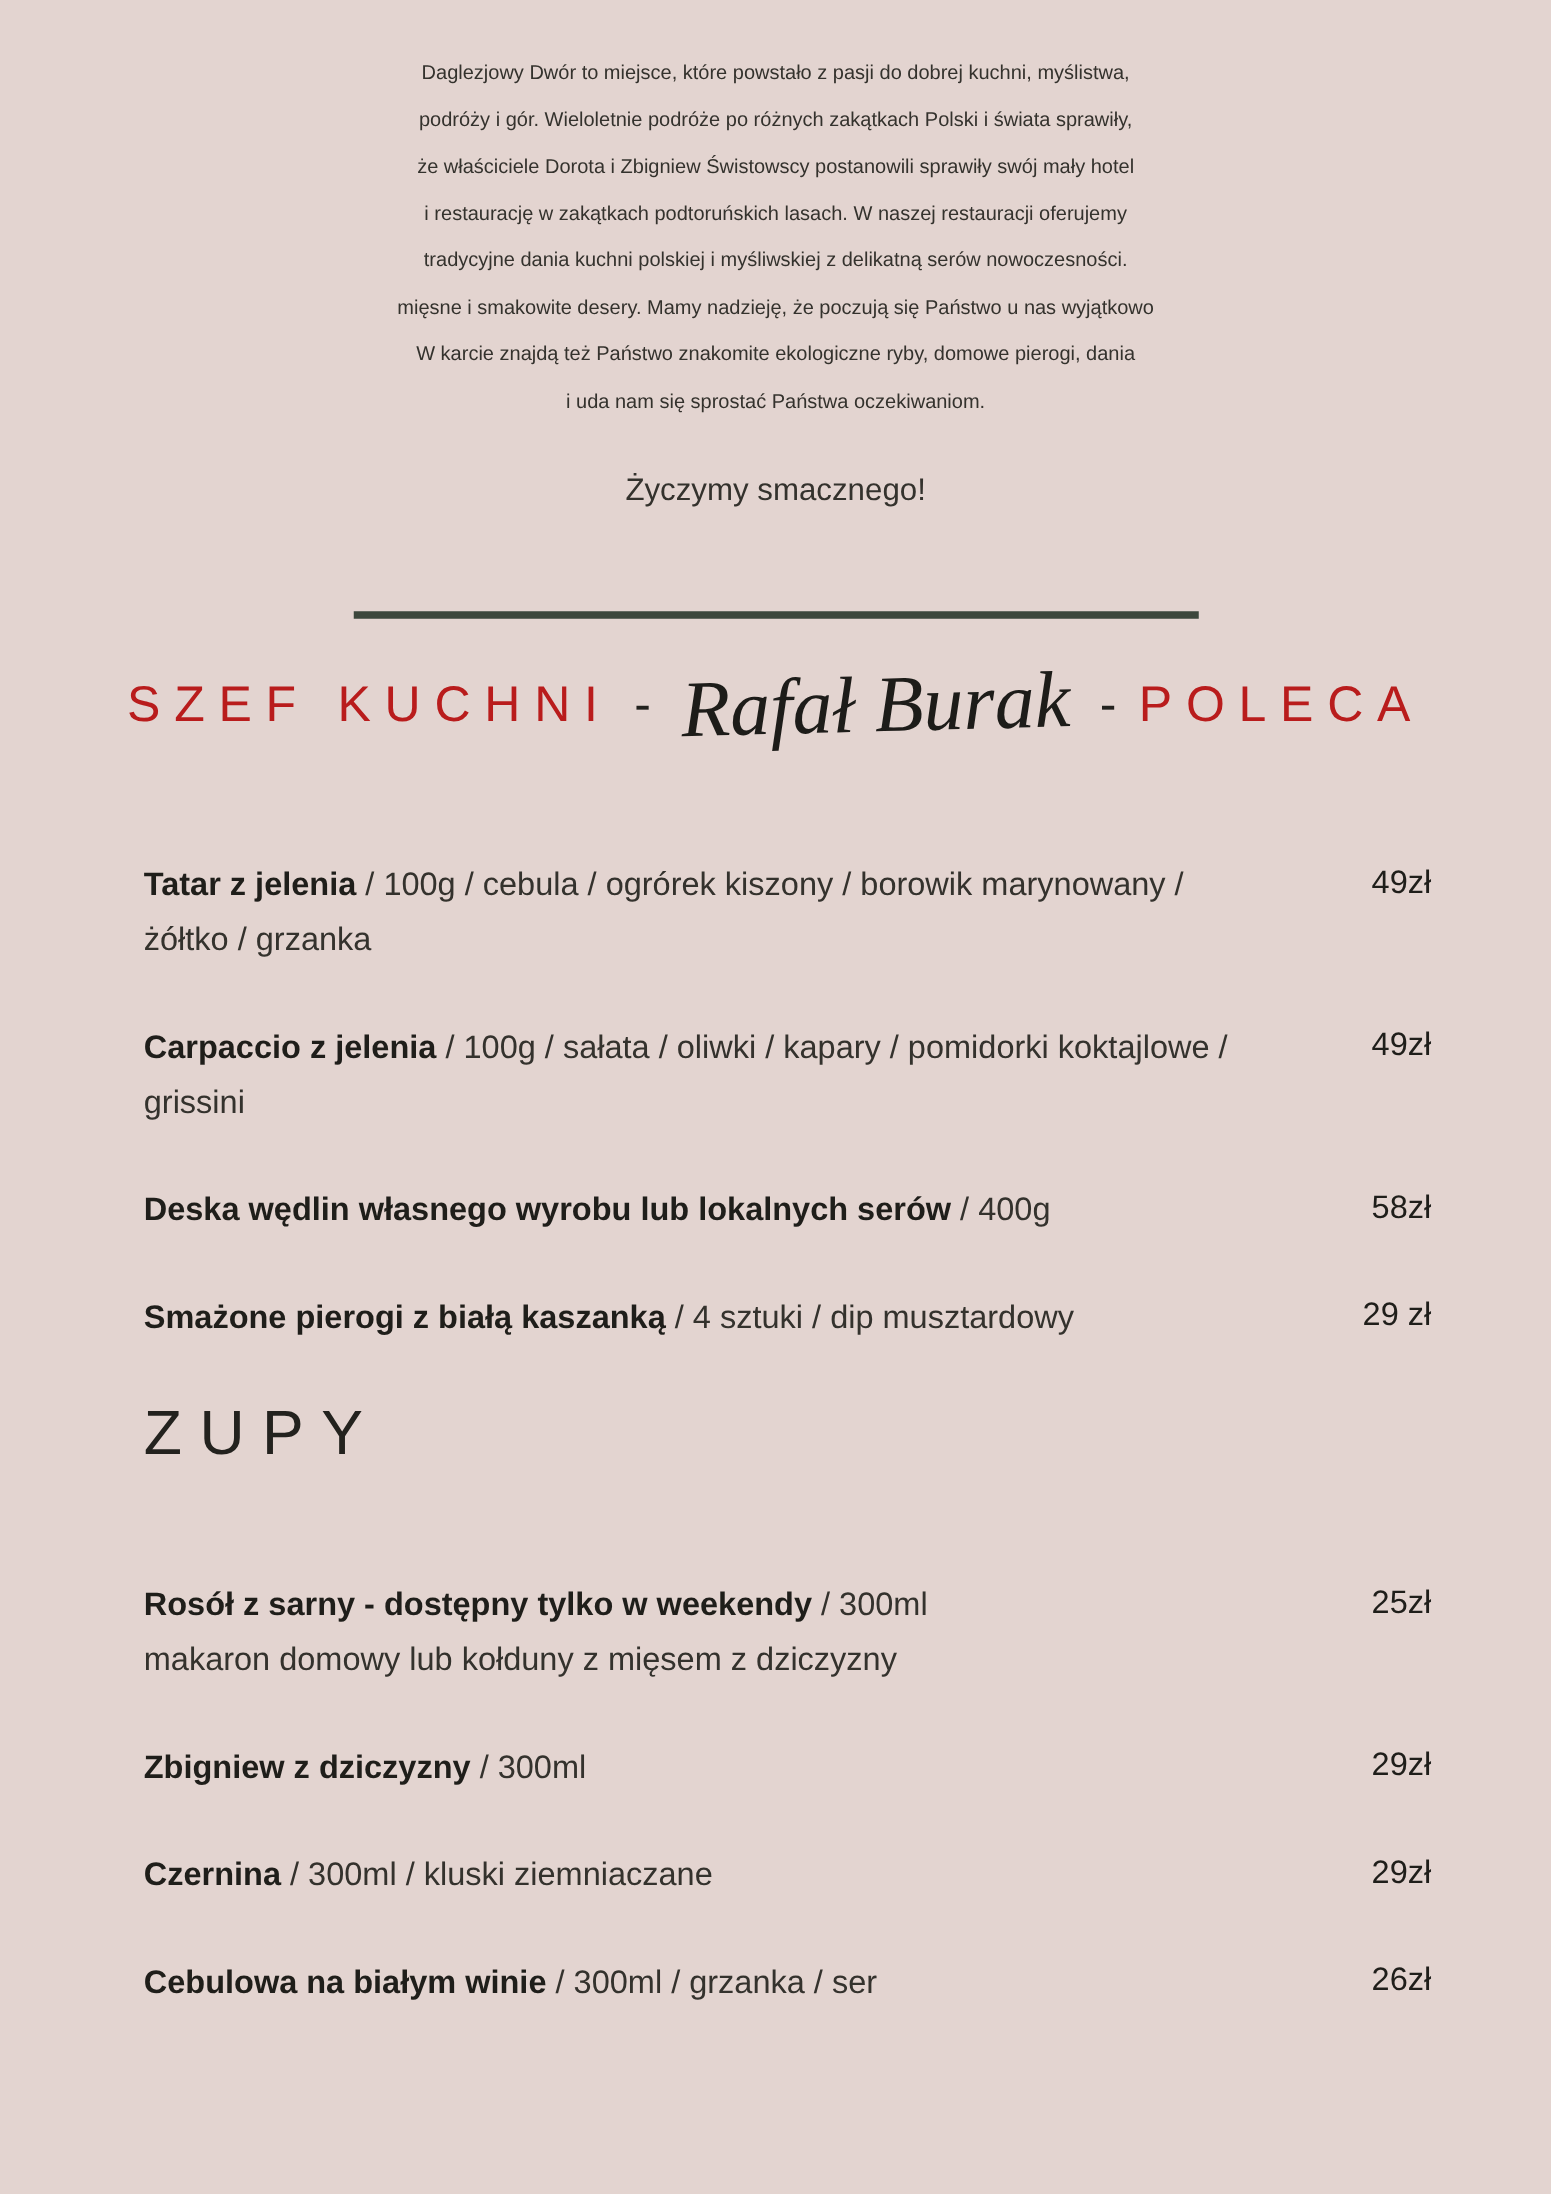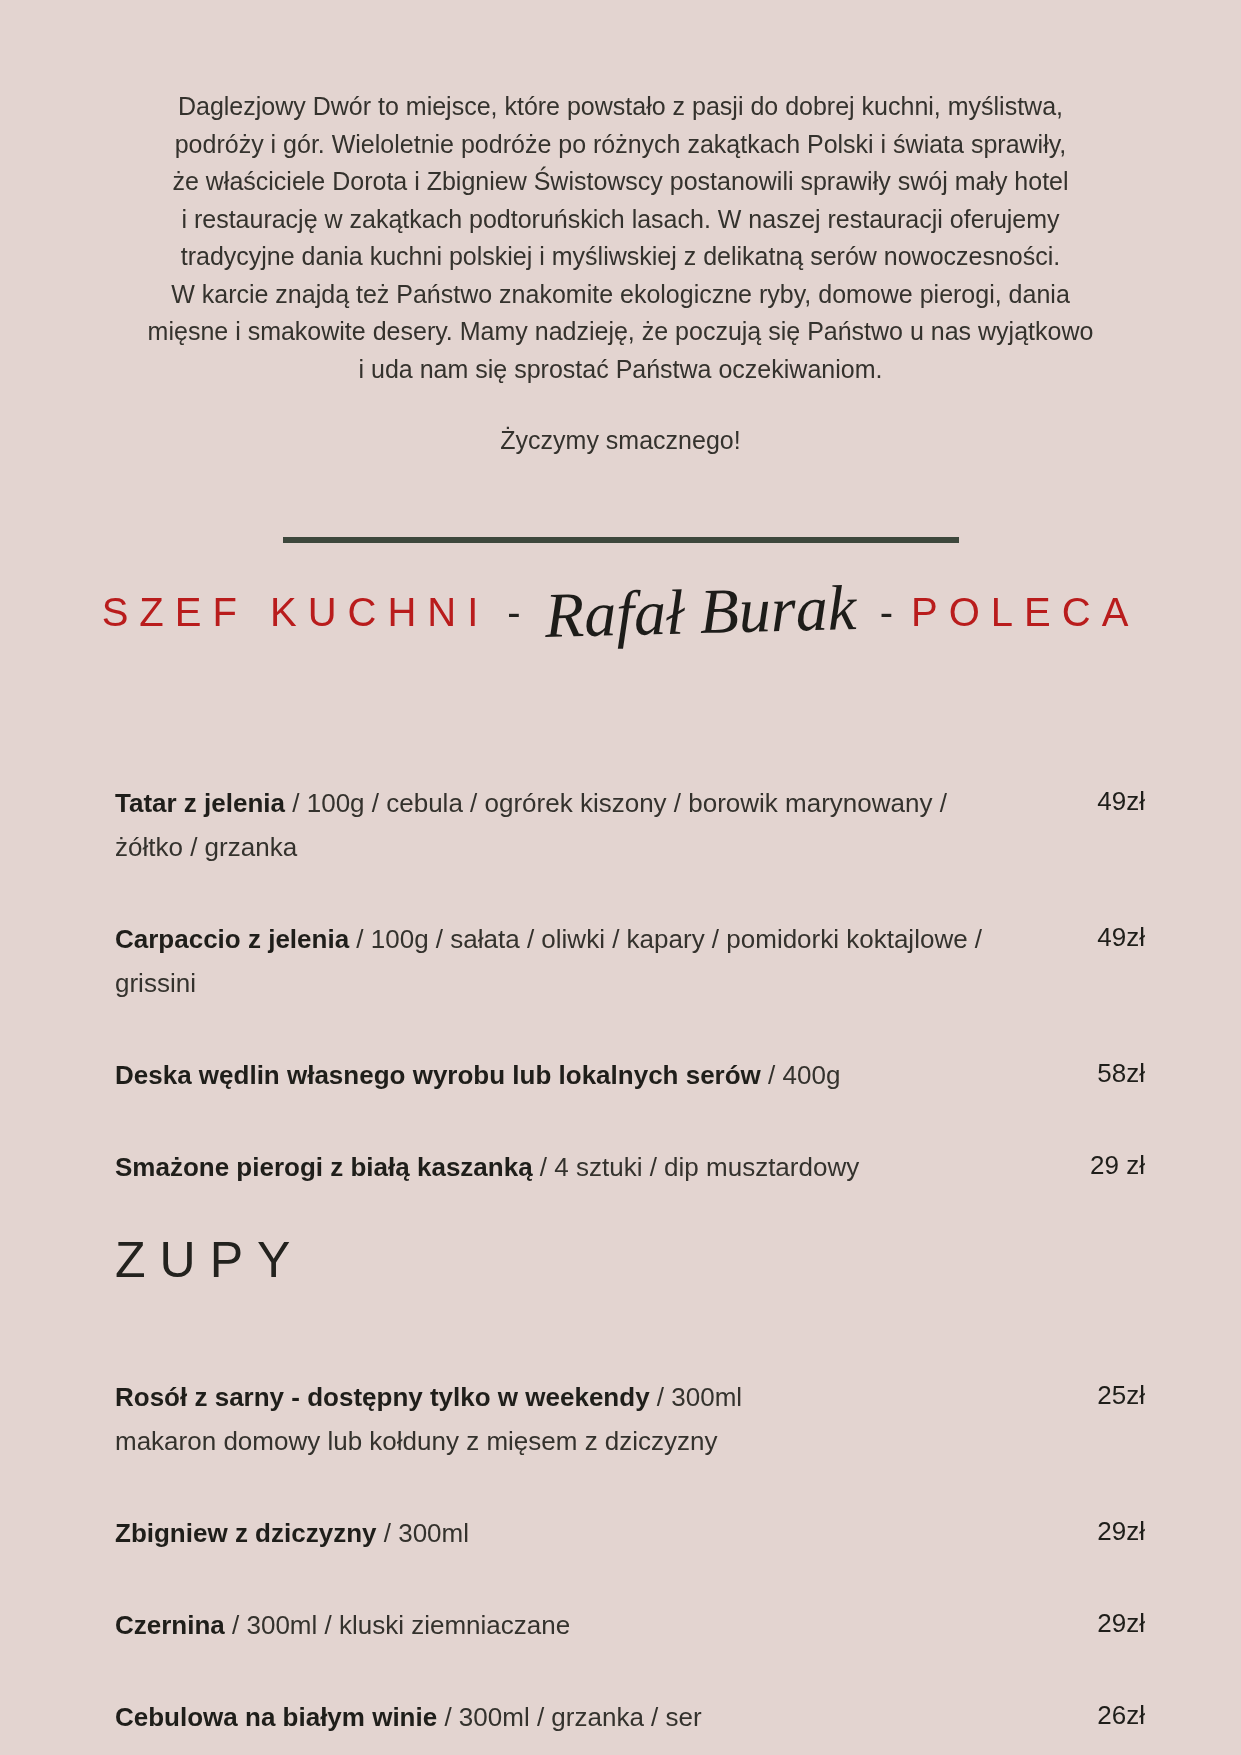--- a/index.html
+++ b/index.html
@@ -9,23 +9,23 @@
     width: 1241px;
     height: 1755px;
     background: var(--background-color, #e3d4d0);
     color: var(--text-color, #2e2c28);
     font-family: "Liberation Sans", sans-serif;
     overflow: hidden;
     box-sizing: border-box;
   }
   
   .intro {
-    padding-top: 88px;
+    padding-top: 40px;
     text-align: center;
-    font-size: 25px;
+    font-size: 16px;
     line-height: 37.5px;
     color: #34322d;
   }
   .closing {
     margin-top: 34px;
     text-align: center;
     font-size: 25px;
     line-height: 37px;
     color: #34322d;
   }
@@ -71,21 +71,20 @@
   .menu {
     padding: 62px 96px 0 115px;
   }
   .menu-item {
     display: flex;
     justify-content: space-between;
     align-items: flex-start;
     margin-bottom: 42px;
     font-size: 26px;
     line-height: 44px;
-    margin-top: 48px;
   }
   .item-text { max-width: 870px; }
   .item-name  { font-weight: 700; color: #1f1e1a; }
   .item-desc  { font-weight: 400; color: #34322d; }
   .item-note  { font-weight: 400; color: #34322d; }
   .item-price {
     font-weight: 400;
     color: #1f1e1a;
     white-space: nowrap;
     margin-top: -2px;
@@ -105,22 +104,22 @@
 <body>
 
 <div class="page">
 
   <div class="intro">
     <div>Daglezjowy Dwór to miejsce, które powstało z pasji do dobrej kuchni, myślistwa,</div>
     <div>podróży i gór. Wieloletnie podróże po różnych zakątkach Polski i świata sprawiły,</div>
     <div>że właściciele Dorota i Zbigniew Świstowscy postanowili sprawiły swój mały hotel</div>
     <div>i restaurację w zakątkach podtoruńskich lasach. W naszej restauracji oferujemy</div>
     <div>tradycyjne dania kuchni polskiej i myśliwskiej z delikatną serów nowoczesności.</div>
+    <div>mięsne i smakowite desery. Mamy nadzieję, że poczują się Państwo u nas wyjątkowo</div>
     <div>W karcie znajdą też Państwo znakomite ekologiczne ryby, domowe pierogi, dania</div>
-    <div>mięsne i smakowite desery. Mamy nadzieję, że poczują się Państwo u nas wyjątkowo</div>
     <div>i uda nam się sprostać Państwa oczekiwaniom.</div>
   </div>
 
   <div class="closing">Życzymy smacznego!</div>
 
   <div class="divider"></div>
 
   <div class="chef-header">
     <span class="chef-caps">SZEF KUCHNI</span>
     <span class="chef-dash">-</span>

